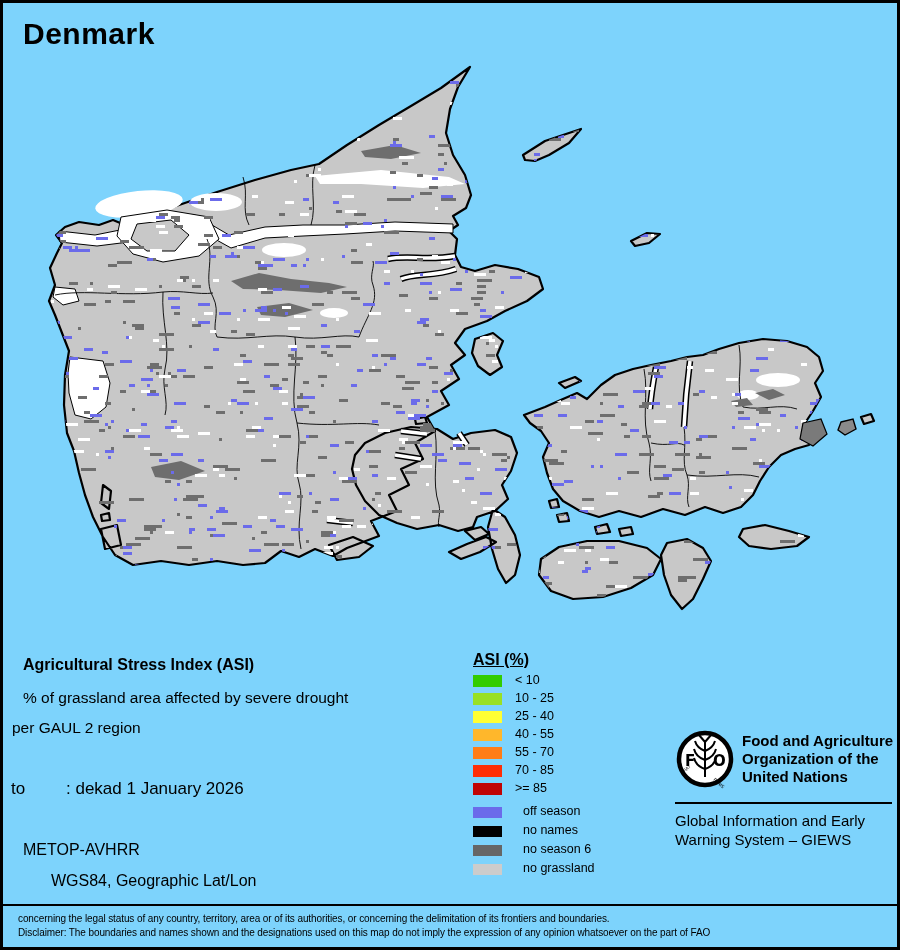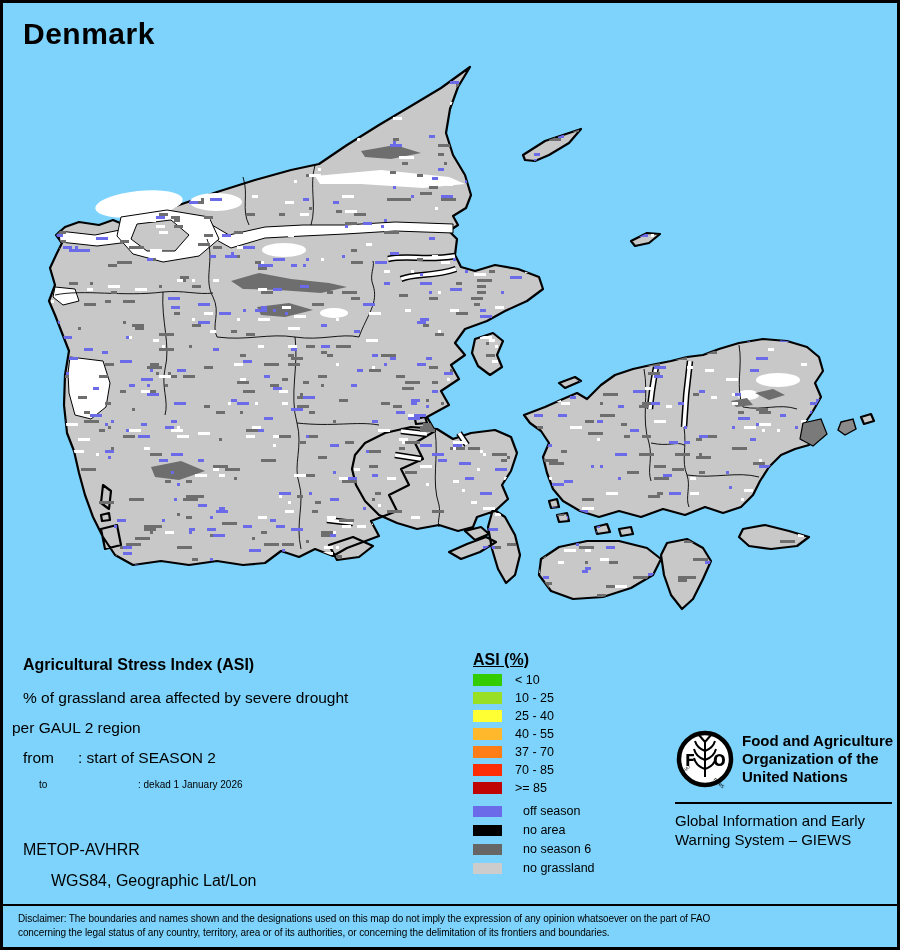--- a/index.html
+++ b/index.html
@@ -5,29 +5,29 @@
   html,body{margin:0;padding:0;background:#fff;}
   .page{position:relative;width:900px;height:950px;background:#7dd3fc;border:3px solid #000;
         box-sizing:border-box;overflow:hidden;font-family:"Liberation Sans",sans-serif;color:#000;}
   .map-title{position:absolute;left:20px;top:14px;margin:0;font-size:30px;font-weight:bold;letter-spacing:.5px;}
   #map-svg{position:absolute;left:0;top:55px;}
   
   .info-heading{position:absolute;left:20px;top:653px;font-size:16px;font-weight:bold;}
   .info-line-1{position:absolute;left:20px;top:686px;font-size:15.5px;}
   .info-line-2{position:absolute;left:9px;top:716px;font-size:15.5px;}
   .info-kv-from{position:absolute;left:20px;top:746px;font-size:15.5px;display:flex;}
-  .info-kv-to{position:absolute;left:36px;top:776px;font-size:10px;display:flex;gap:44px;}
+  .info-kv-to{position:absolute;left:8px;top:776px;font-size:17px;display:flex;}
   .kv-label{display:inline-block;width:55px;flex:none;}
   .info-sensor{position:absolute;left:20px;top:838px;font-size:16px;}
   .info-projection{position:absolute;left:20px;top:869px;font-size:16px;margin-left:28px;}
   
   .asi-title{position:absolute;left:470px;top:648px;font-size:16px;font-weight:bold;text-decoration:underline;}
   .asi-classes{position:absolute;left:470px;top:670px;}
   .asi-extra{position:absolute;left:470px;top:801px;}
-  .legend-row{display:flex;align-items:center;margin-bottom:4px;}
+  .legend-row{display:flex;align-items:flex-end;margin-bottom:4px;}
   .asi-extra .legend-row{margin-bottom:5px;gap:8px;}
   .swatch{width:29px;height:12px;margin-right:13px;flex:none;}
   .asi-extra .swatch{height:11px;}
   .legend-label{font-size:12.5px;white-space:nowrap;}
   
   .fao-logo{position:absolute;left:672px;top:726px;}
   .fao-org{position:absolute;left:739px;top:729px;font-size:15px;font-weight:bold;line-height:18px;width:160px;}
   .fao-divider{position:absolute;left:672px;top:799px;width:217px;height:2px;background:#000;}
   .fao-giews{position:absolute;left:672px;top:808px;font-size:15px;line-height:19px;width:230px;}
   
@@ -1544,24 +1544,20 @@
         <rect x="675" y="99" width="6" height="3" fill="#ffffff"></rect>
       </g>
 
     <path d="M 800,420 L 818,416 L 824,431 L 810,443 L 797,436 Z" fill="#7a7a7a" stroke="#000" stroke-width="1.2"></path>
     <path d="M 838,419 L 850,416 L 853,426 L 842,432 L 835,427 Z" fill="#8a8a8a" stroke="#000" stroke-width="1.4"></path>
   </svg>
 
   <div class="info-heading">Agricultural Stress Index (ASI)</div>
   <div class="info-line-1">% of grassland area affected by severe drought</div>
   <div class="info-line-2">per GAUL 2 region</div>
-  <div class="info-kv-from">
-    <span class="kv-label">from</span>
-    <span>: start of SEASON 2</span>
-  </div>
   <div class="info-kv-to">
     <span class="kv-label">to</span>
     <span>: dekad 1 January 2026</span>
   </div>
   <div class="info-sensor">METOP-AVHRR</div>
   <div class="info-projection">WGS84, Geographic Lat/Lon</div>
 
   <div class="asi-title">ASI (%)</div>
   <div class="asi-classes" id="asi-classes">
       <div class="legend-row">
@@ -1575,39 +1571,39 @@
       <div class="legend-row">
         <span class="swatch" style="background: rgb(255, 255, 51);"></span>
         <span class="legend-label">25 - 40</span>
       </div>
       <div class="legend-row">
         <span class="swatch" style="background: rgb(255, 183, 43);"></span>
         <span class="legend-label">40 - 55</span>
       </div>
       <div class="legend-row">
         <span class="swatch" style="background: rgb(255, 125, 23);"></span>
-        <span class="legend-label">37 - 70</span>
+        <span class="legend-label">55 - 70</span>
       </div>
       <div class="legend-row">
         <span class="swatch" style="background: rgb(255, 45, 5);"></span>
         <span class="legend-label">70 - 85</span>
       </div>
       <div class="legend-row">
         <span class="swatch" style="background: rgb(192, 4, 4);"></span>
         <span class="legend-label">&gt;= 85</span>
       </div>
     </div>
   <div class="asi-extra" id="asi-extra">
       <div class="legend-row">
         <span class="swatch" style="background: rgb(107, 107, 234);"></span>
         <span class="legend-label">off season</span>
       </div>
       <div class="legend-row">
         <span class="swatch" style="background: rgb(0, 0, 0);"></span>
-        <span class="legend-label">no area</span>
+        <span class="legend-label">no names</span>
       </div>
       <div class="legend-row">
         <span class="swatch" style="background: rgb(102, 102, 102);"></span>
         <span class="legend-label">no season 6</span>
       </div>
       <div class="legend-row">
         <span class="swatch" style="background: rgb(204, 204, 204);"></span>
         <span class="legend-label">no grassland</span>
       </div>
     </div>
@@ -1635,17 +1631,17 @@
     <div>Organization of the</div>
     <div>United Nations</div>
   </div>
   <div class="fao-divider"></div>
   <div class="fao-giews">
     <div>Global Information and Early</div>
     <div>Warning System – GIEWS</div>
   </div>
 
   <div class="disclaimer">
+    <div>concerning the legal status of any country, territory, area or of its authorities, or concerning the delimitation of its frontiers and boundaries.</div>
     <div>Disclaimer: The boundaries and names shown and the designations used on this map do not imply the expression of any opinion whatsoever on the part of FAO</div>
-    <div>concerning the legal status of any country, territory, area or of its authorities, or concerning the delimitation of its frontiers and boundaries.</div>
   </div>
 
 </div>
 
 </body></html>

